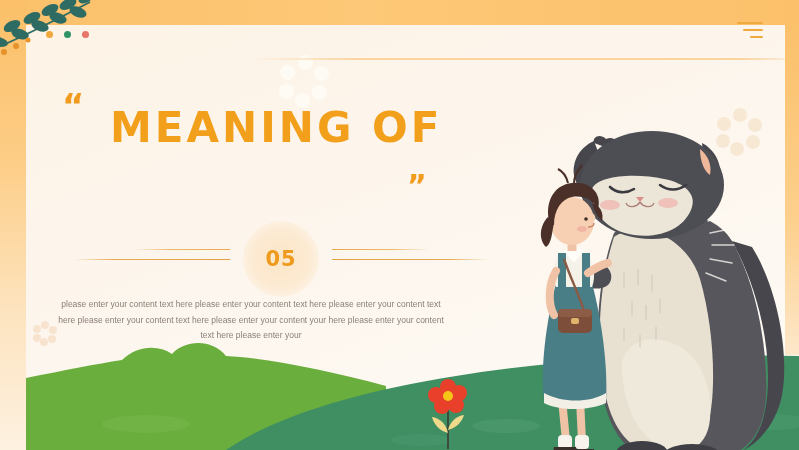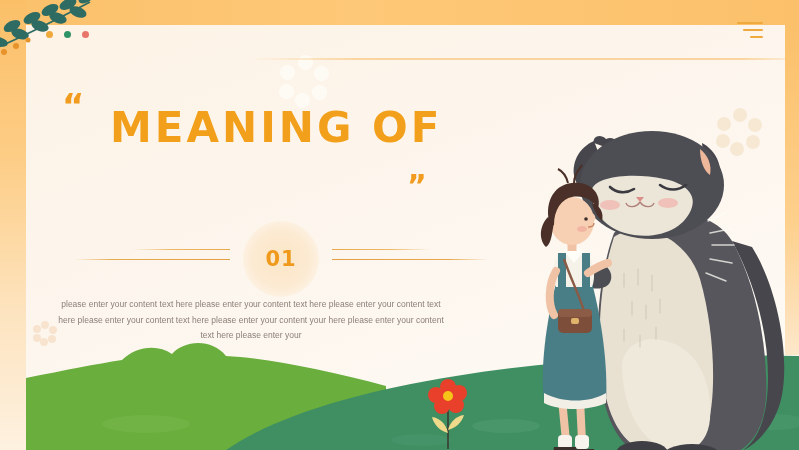--- a/index.html
+++ b/index.html
@@ -286,21 +286,21 @@
     <div class="title">
       <div class="title-line l1">MEANING OF</div>
     </div>
 
     <div class="divider">
       <div class="dv-line" style="left:58px;top:28px;width:98px;background:linear-gradient(90deg,rgba(240,180,90,0) 0%,#eeb866 40%,#e8a94e 100%);"></div>
       <div class="dv-line" style="left:0px;top:38px;width:156px;background:linear-gradient(90deg,rgba(232,169,78,0) 0%,#e8a94e 25%,#e2a143 100%);"></div>
       <div class="dv-line" style="left:258px;top:28px;width:98px;background:linear-gradient(90deg,#e8a94e 0%,#eeb866 60%,rgba(240,180,90,0) 100%);"></div>
       <div class="dv-line" style="left:258px;top:38px;width:156px;background:linear-gradient(90deg,#e2a143 0%,#e8a94e 75%,rgba(232,169,78,0) 100%);"></div>
       <div class="badge-circle"></div>
-      <div class="badge-num">01</div>
+      <div class="badge-num">05</div>
     </div>
 
     <div class="body-text">please enter your content text here  please enter your content text here please enter your content text here  please enter your content text here   please enter your content your here please enter your content text here please enter your</div>
   </div>
 
   <div class="frame-right"></div>
   <div class="frame-top"></div>
   <div class="frame-left"></div>
 
   <svg class="branch" viewBox="0 0 130 64">

